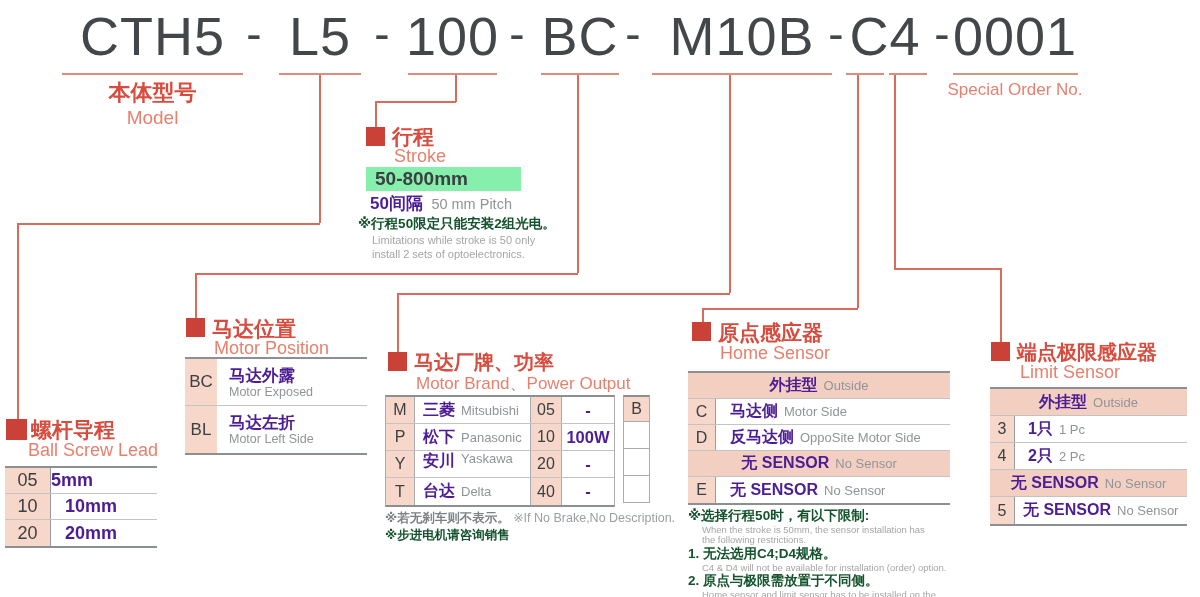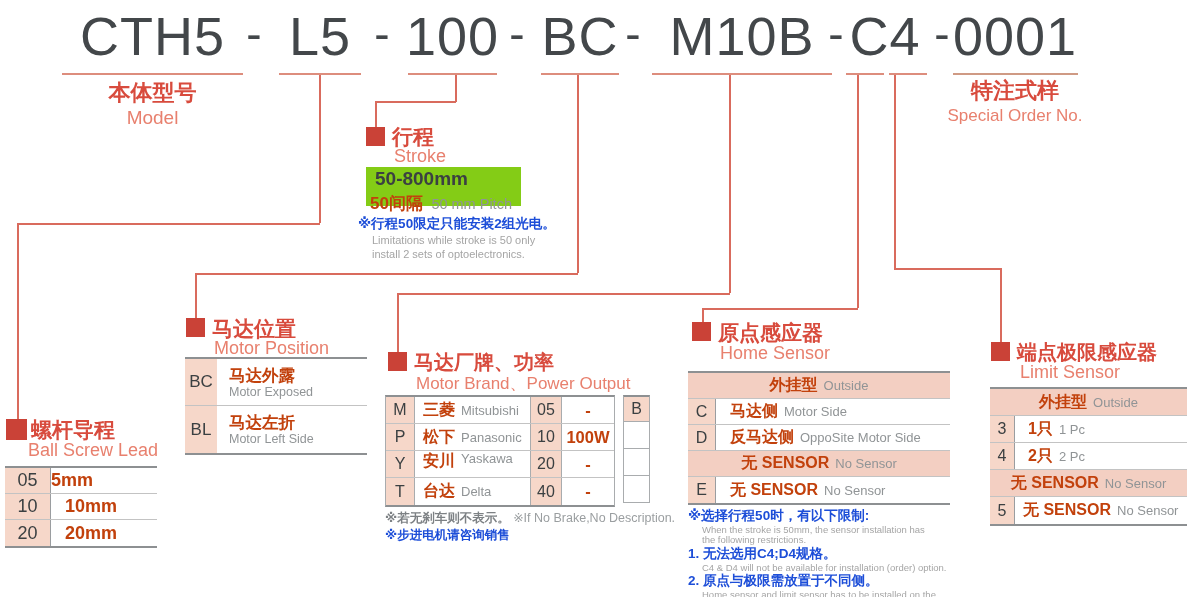--- a/index.html
+++ b/index.html
@@ -23,27 +23,27 @@
   .center-label{position:absolute;text-align:center;}
   .center-label .cn{color:#d84b3d;font-weight:bold;font-size:22px;line-height:26px;}
   .center-label .en{color:#e8806e;font-size:19px;line-height:23px;}
 
   
   .tbl{position:absolute;border-top:2px solid #8d9092;border-bottom:2px solid #8d9092;box-sizing:border-box;}
   .trow{display:flex;align-items:center;border-bottom:1px solid #c3c3c3;box-sizing:border-box;}
   .trow:last-child{border-bottom:none;}
   .codecell{background:#f6d7c9;color:#3b4042;display:flex;align-items:center;justify-content:center;align-self:stretch;flex:0 0 auto;}
   .hdr{background:#f3cfc2;justify-content:center;}
-  .cntxt{color:#c2410c;font-weight:bold;white-space:nowrap;}
+  .cntxt{color:#4c1d95;font-weight:bold;white-space:nowrap;}
   .entxt{color:#909496;white-space:nowrap;}
   .graynote{position:absolute;color:#a5a5a5;white-space:nowrap;}
-  .rednote{position:absolute;color:#1d4ed8;font-weight:bold;white-space:nowrap;}
-
-  
-  .stroke-box{position:absolute;left:366px;top:167px;width:155px;height:39px;background:#84cc16;line-height:23px;padding-left:9px;font-size:19px;font-weight:bold;color:#3b4042;box-sizing:border-box;}
+  .rednote{position:absolute;color:#14532d;font-weight:bold;white-space:nowrap;}
+
+  
+  .stroke-box{position:absolute;left:366px;top:167px;width:155px;height:24px;background:#86efac;line-height:23px;padding-left:9px;font-size:19px;font-weight:bold;color:#3b4042;box-sizing:border-box;}
 
   
   .mp-desc{padding-left:12px;}
   .mp-desc .cntxt{display:block;font-size:16.5px;line-height:19px;}
   .mp-desc .entxt{display:block;font-size:12.5px;line-height:14px;}
 
   
   .mb-cell-border{border-right:1px solid #a9acae;}
   .bcol{position:absolute;left:623px;top:395px;width:27px;box-sizing:border-box;}
   .bcell{width:27px;height:27px;border:1px solid #a9acae;border-top:none;box-sizing:border-box;display:flex;align-items:center;justify-content:center;color:#3b4042;font-size:16px;}
@@ -104,21 +104,20 @@
 
   <div class="vln" style="left:894px;top:75px;height:193px"></div>
   <div class="hln" style="left:894px;top:268px;width:107px"></div>
   <div class="vln" style="left:1000px;top:268px;height:75px"></div>
 
   <div class="center-label" style="left:62px;top:80px;width:181px">
     <div class="cn">本体型号</div>
     <div class="en">Model</div>
   </div>
   <div class="center-label" style="left:930px;top:78px;width:170px">
-    <div class="cn">特注式样</div>
     <div class="en" style="font-size:17px">Special Order No.</div>
   </div>
 
   <div>
     <div class="mk" style="left:366px;top:127px"></div>
     <div class="cn-title" style="left:392px;top:123px;font-size:21px">行程</div>
     <div class="en-title" style="left:394px;top:146px;font-size:18px">Stroke</div>
     <div class="stroke-box">50-800mm</div>
     <div style="position:absolute;left:370px;top:192px;white-space:nowrap">
       <span class="cntxt" style="font-size:17px">50间隔</span>

